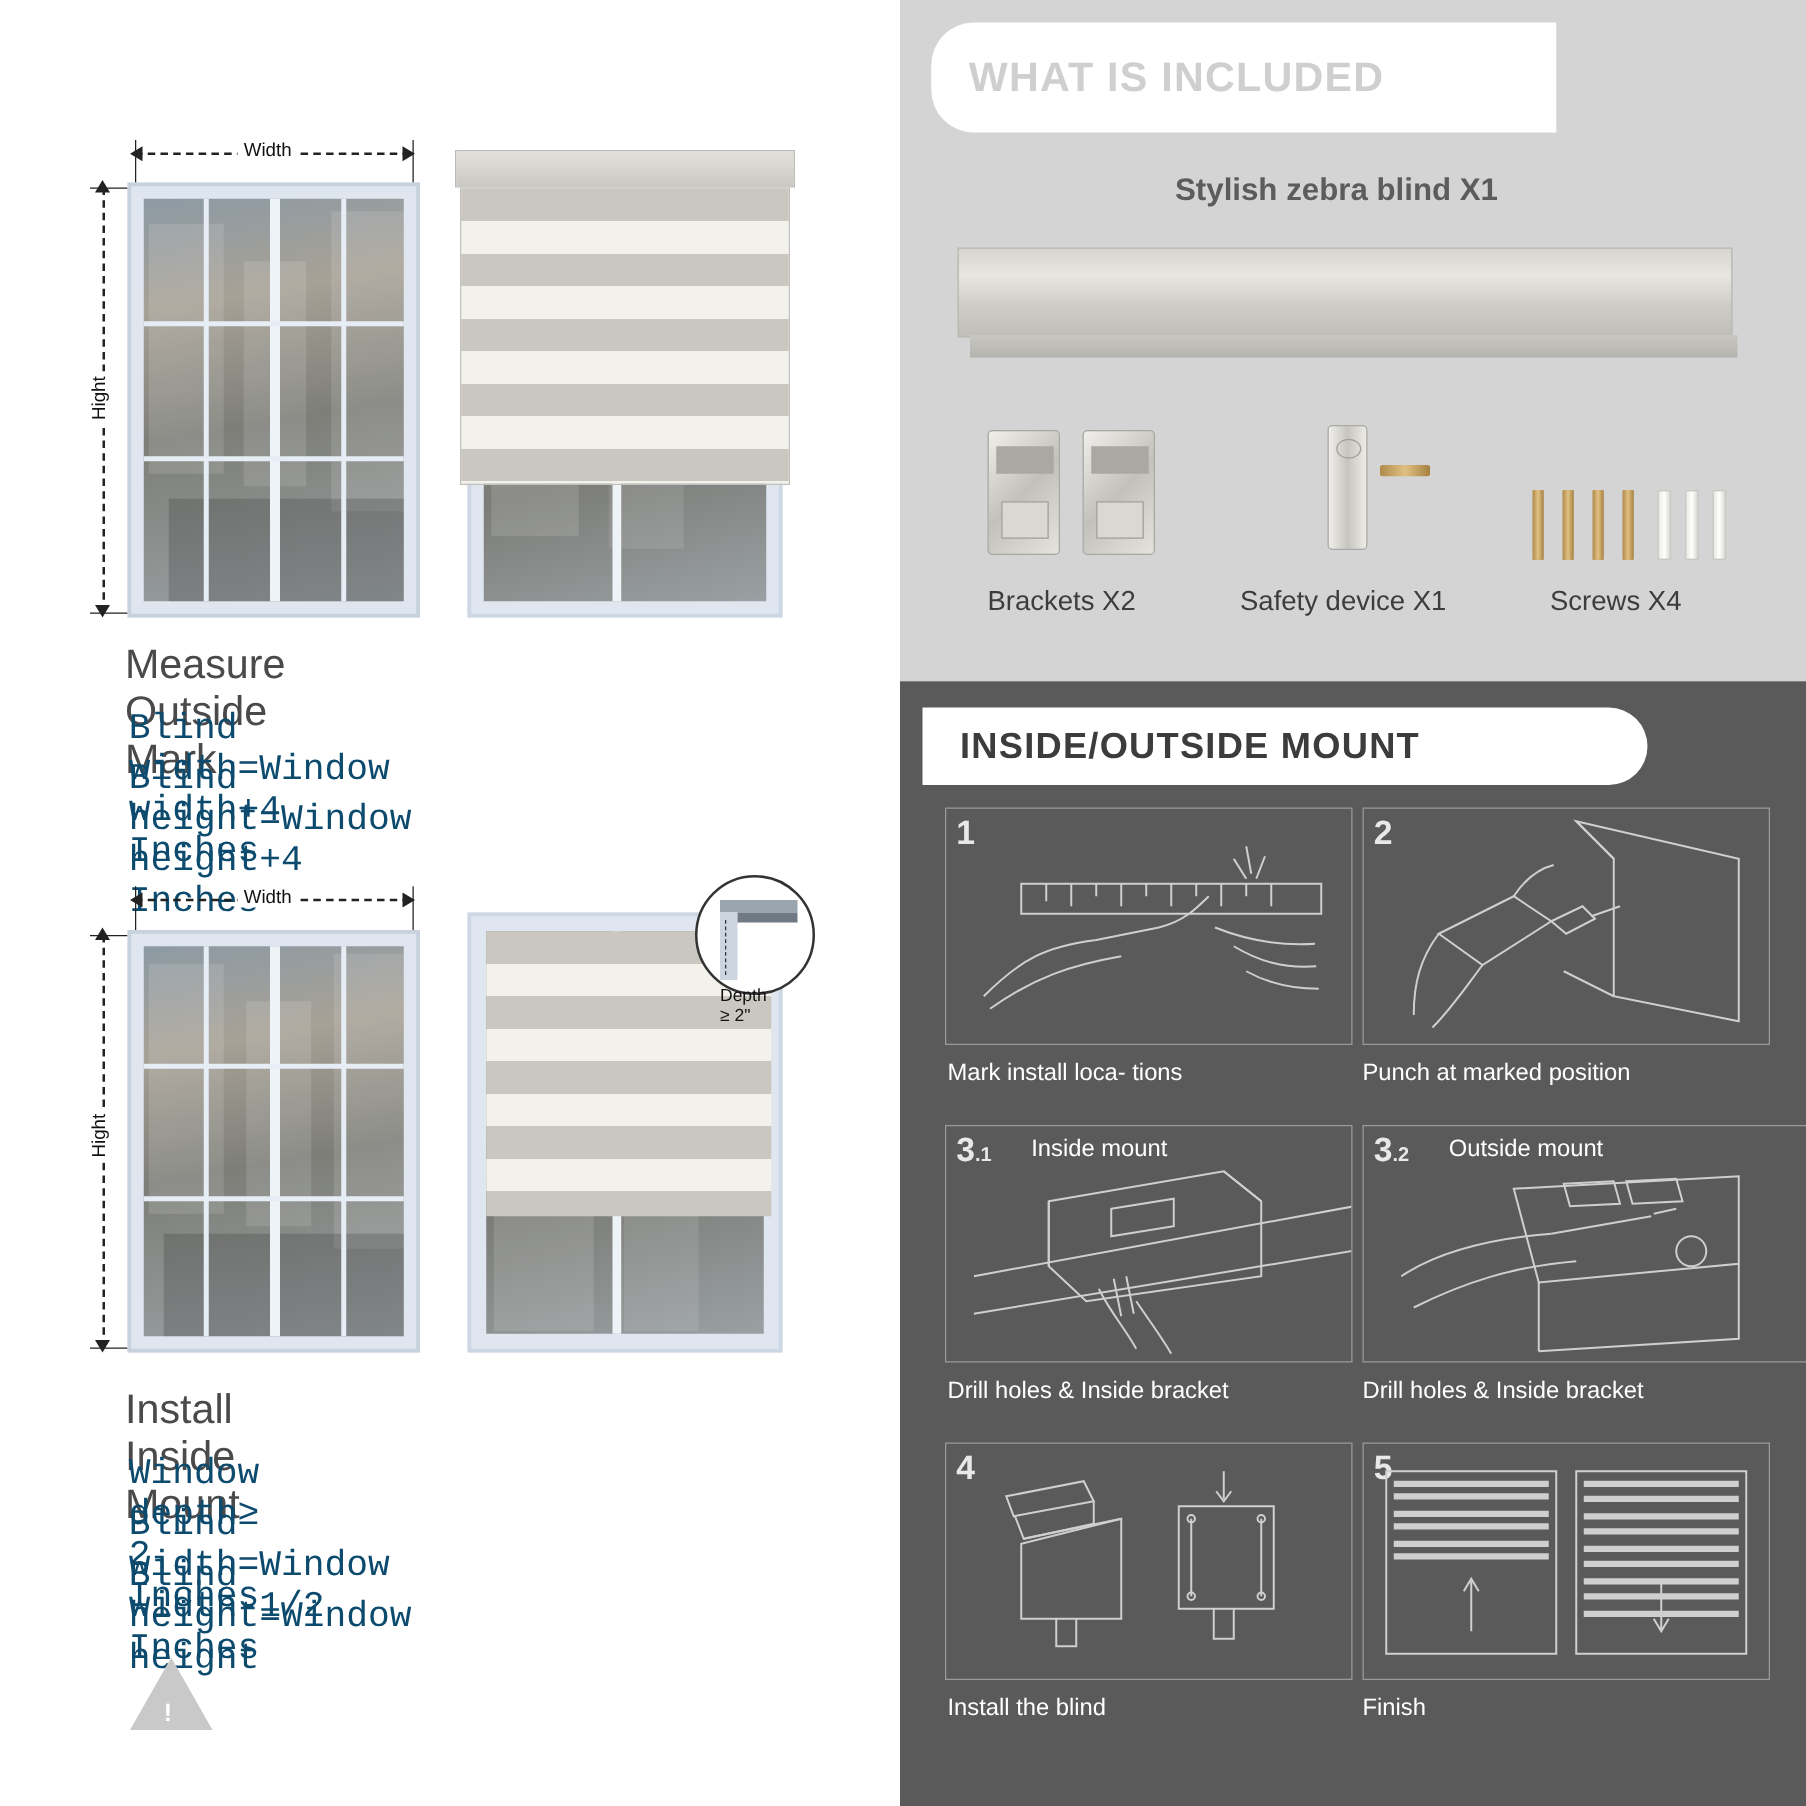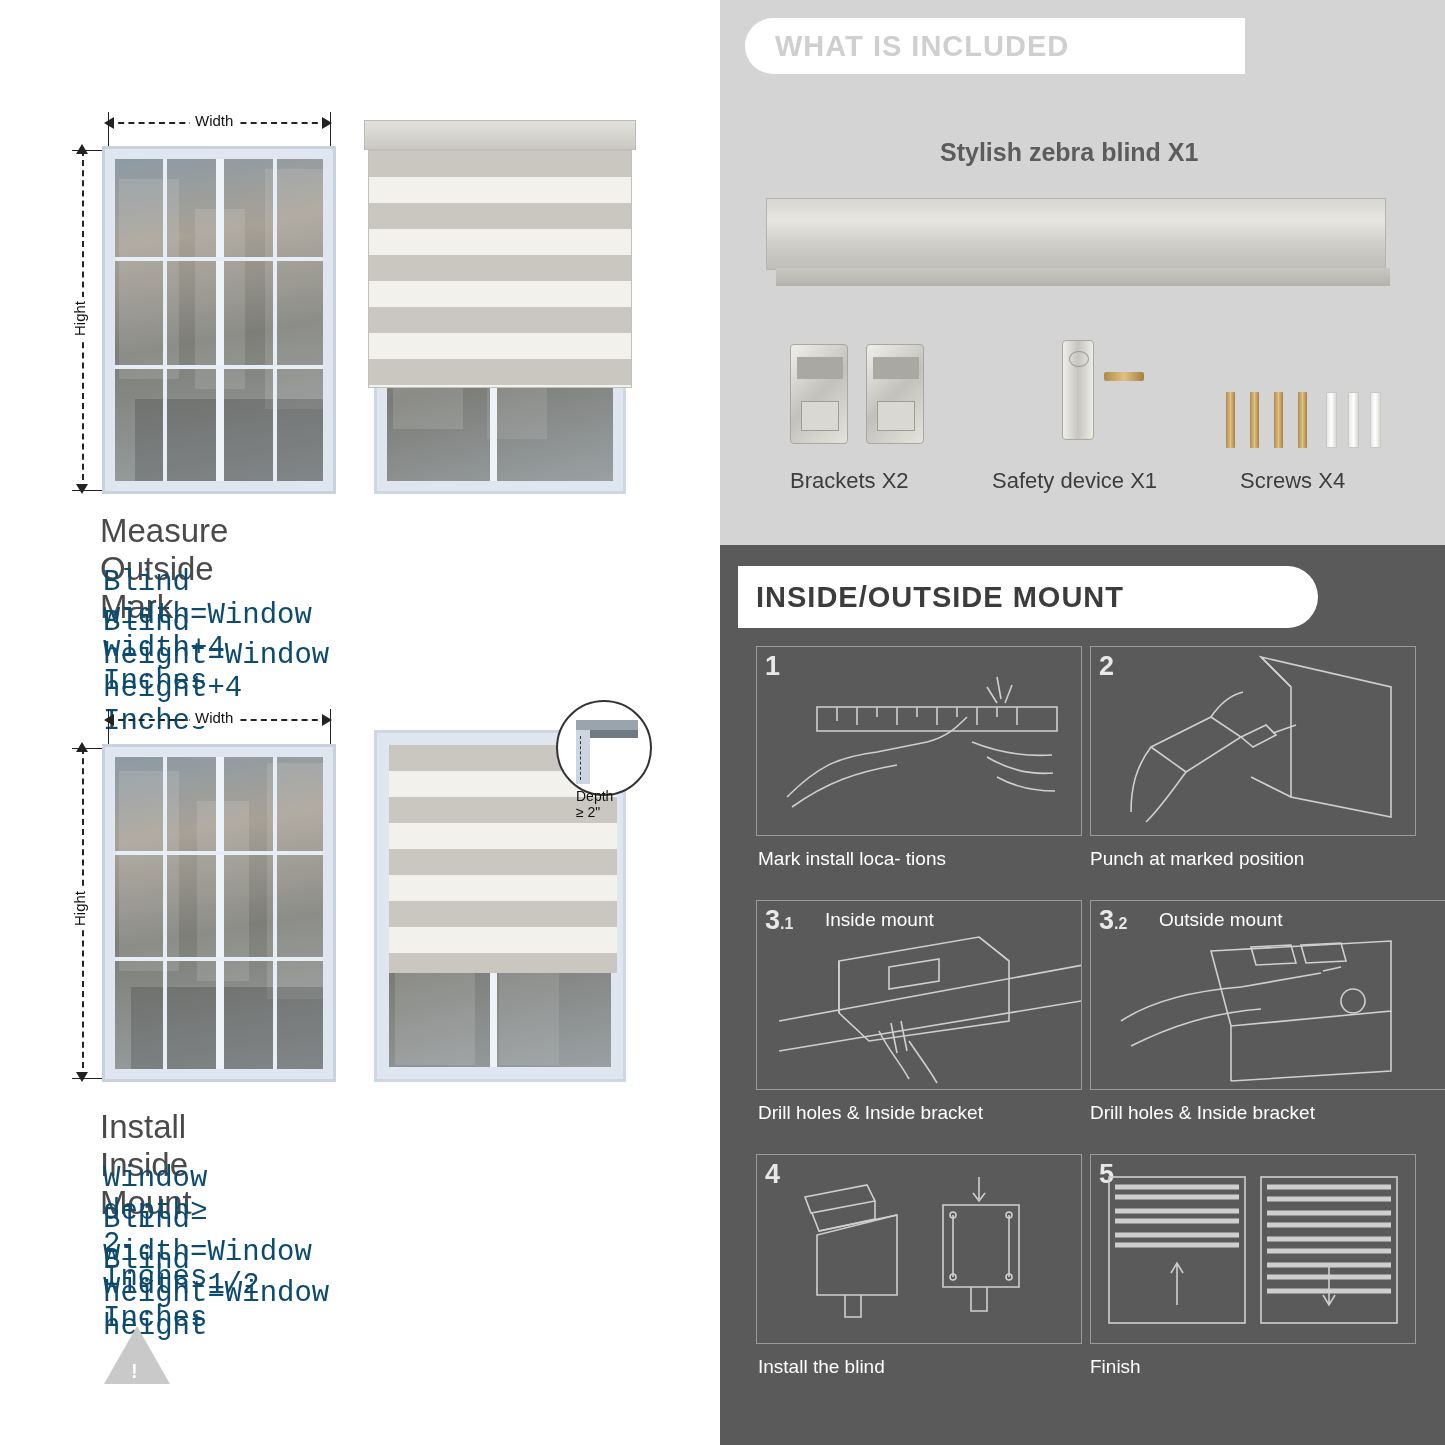--- a/index.html
+++ b/index.html
@@ -171,25 +171,25 @@
   
   .right-top {
     position: absolute;
     left: 720px; top: 0;
     width: 725px; height: 545px;
     background: #d4d4d4;
   }
   .tab-included {
     position: absolute;
     left: 745px; top: 18px;
-    width: 500px; height: 56px;
+    width: 500px; height: 88px;
     background: #ffffff;
     border-radius: 34px 0 0 34px;
     color: #cfcfcf;
-    font-size: 29px; font-weight: bold;
+    font-size: 33px; font-weight: bold;
     letter-spacing: 1px;
     display: flex; align-items: center;
     padding-left: 30px;
   }
   .inc-title {
     position: absolute;
     left: 940px; top: 138px;
     font-size: 25px; font-weight: bold; color: #5c5c5c;
   }
   .inc-rail {
@@ -242,21 +242,21 @@
   .tab-mount {
     position: absolute;
     left: 738px; top: 566px;
     width: 580px; height: 62px;
     background: #ffffff;
     border-radius: 0 31px 31px 0;
     color: #3c3c3c;
     font-size: 29px; font-weight: bold;
     letter-spacing: 1px;
     display: flex; align-items: center;
-    padding-left: 18px;
+    padding-left: 30px;
   }
   .step-box {
     position: absolute;
     border: 1px solid #9a9a9a;
     background: #5a5a5a;
     overflow: hidden;
   }
   .step-num {
     position: absolute;
     left: 8px; top: 4px;

